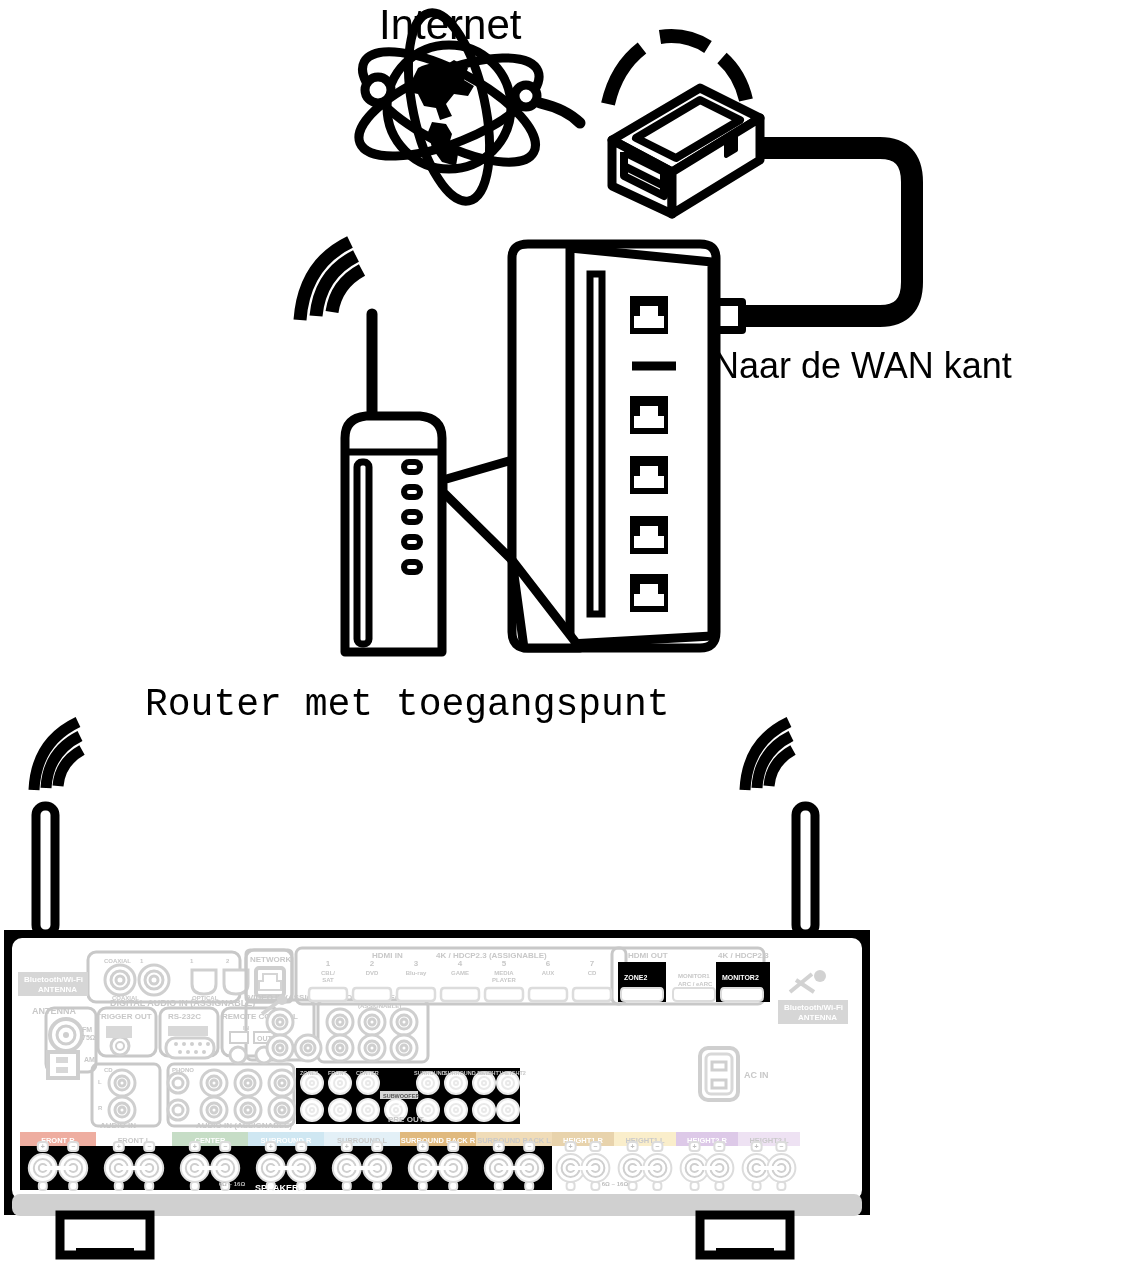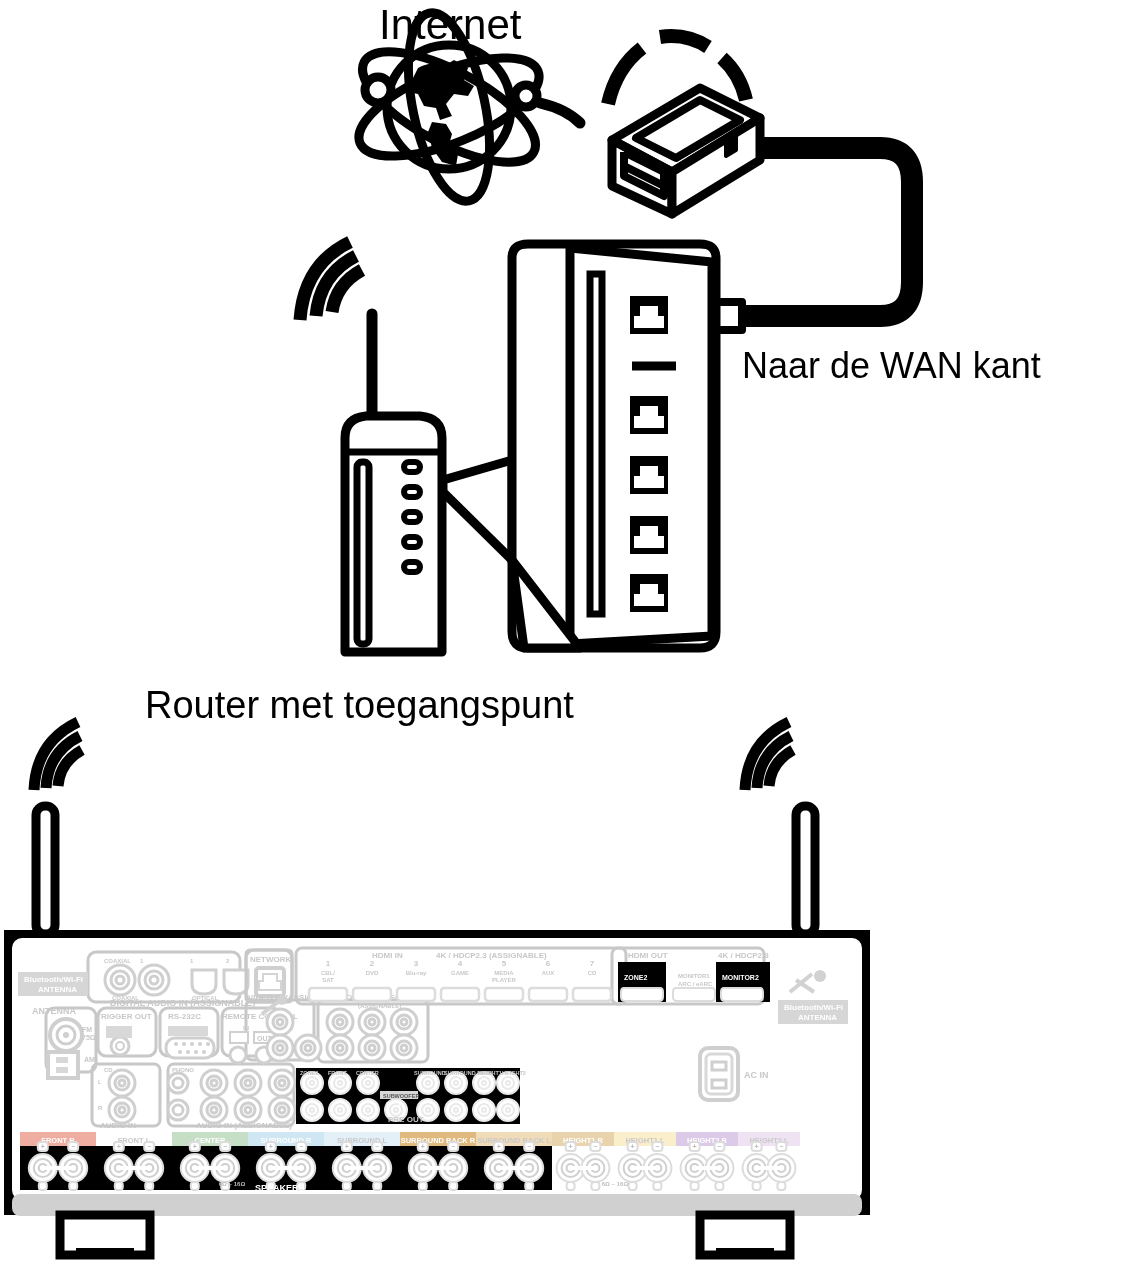--- a/index.html
+++ b/index.html
@@ -21,22 +21,22 @@
   }
   .lbl {
     position: absolute;
     font-family: "Liberation Sans", sans-serif;
     color: #000;
     white-space: nowrap;
     line-height: 1;
   }
   #label-internet { left: 379px; top: 4px; font-size: 42px; }
   #label-modem    { left: 775px; top: 93px; font-size: 42px; }
-  #label-wan      { left: 742px; top: 348px; font-size: 36px; }
-  #label-router   { left: 145px; top: 686px; font-size: 38px; }
+  #label-wan      { left: 713px; top: 348px; font-size: 36px; }
+  #label-router   { left: 145px; top: 686px; font-size: 38px; font-family: Liberation Mono, monospace; }
 
   svg.layer {
     position: absolute;
     left: 0; top: 0;
     width: 1135px;
     height: 1265px;
   }
 </style>
 </head>
 <body>

